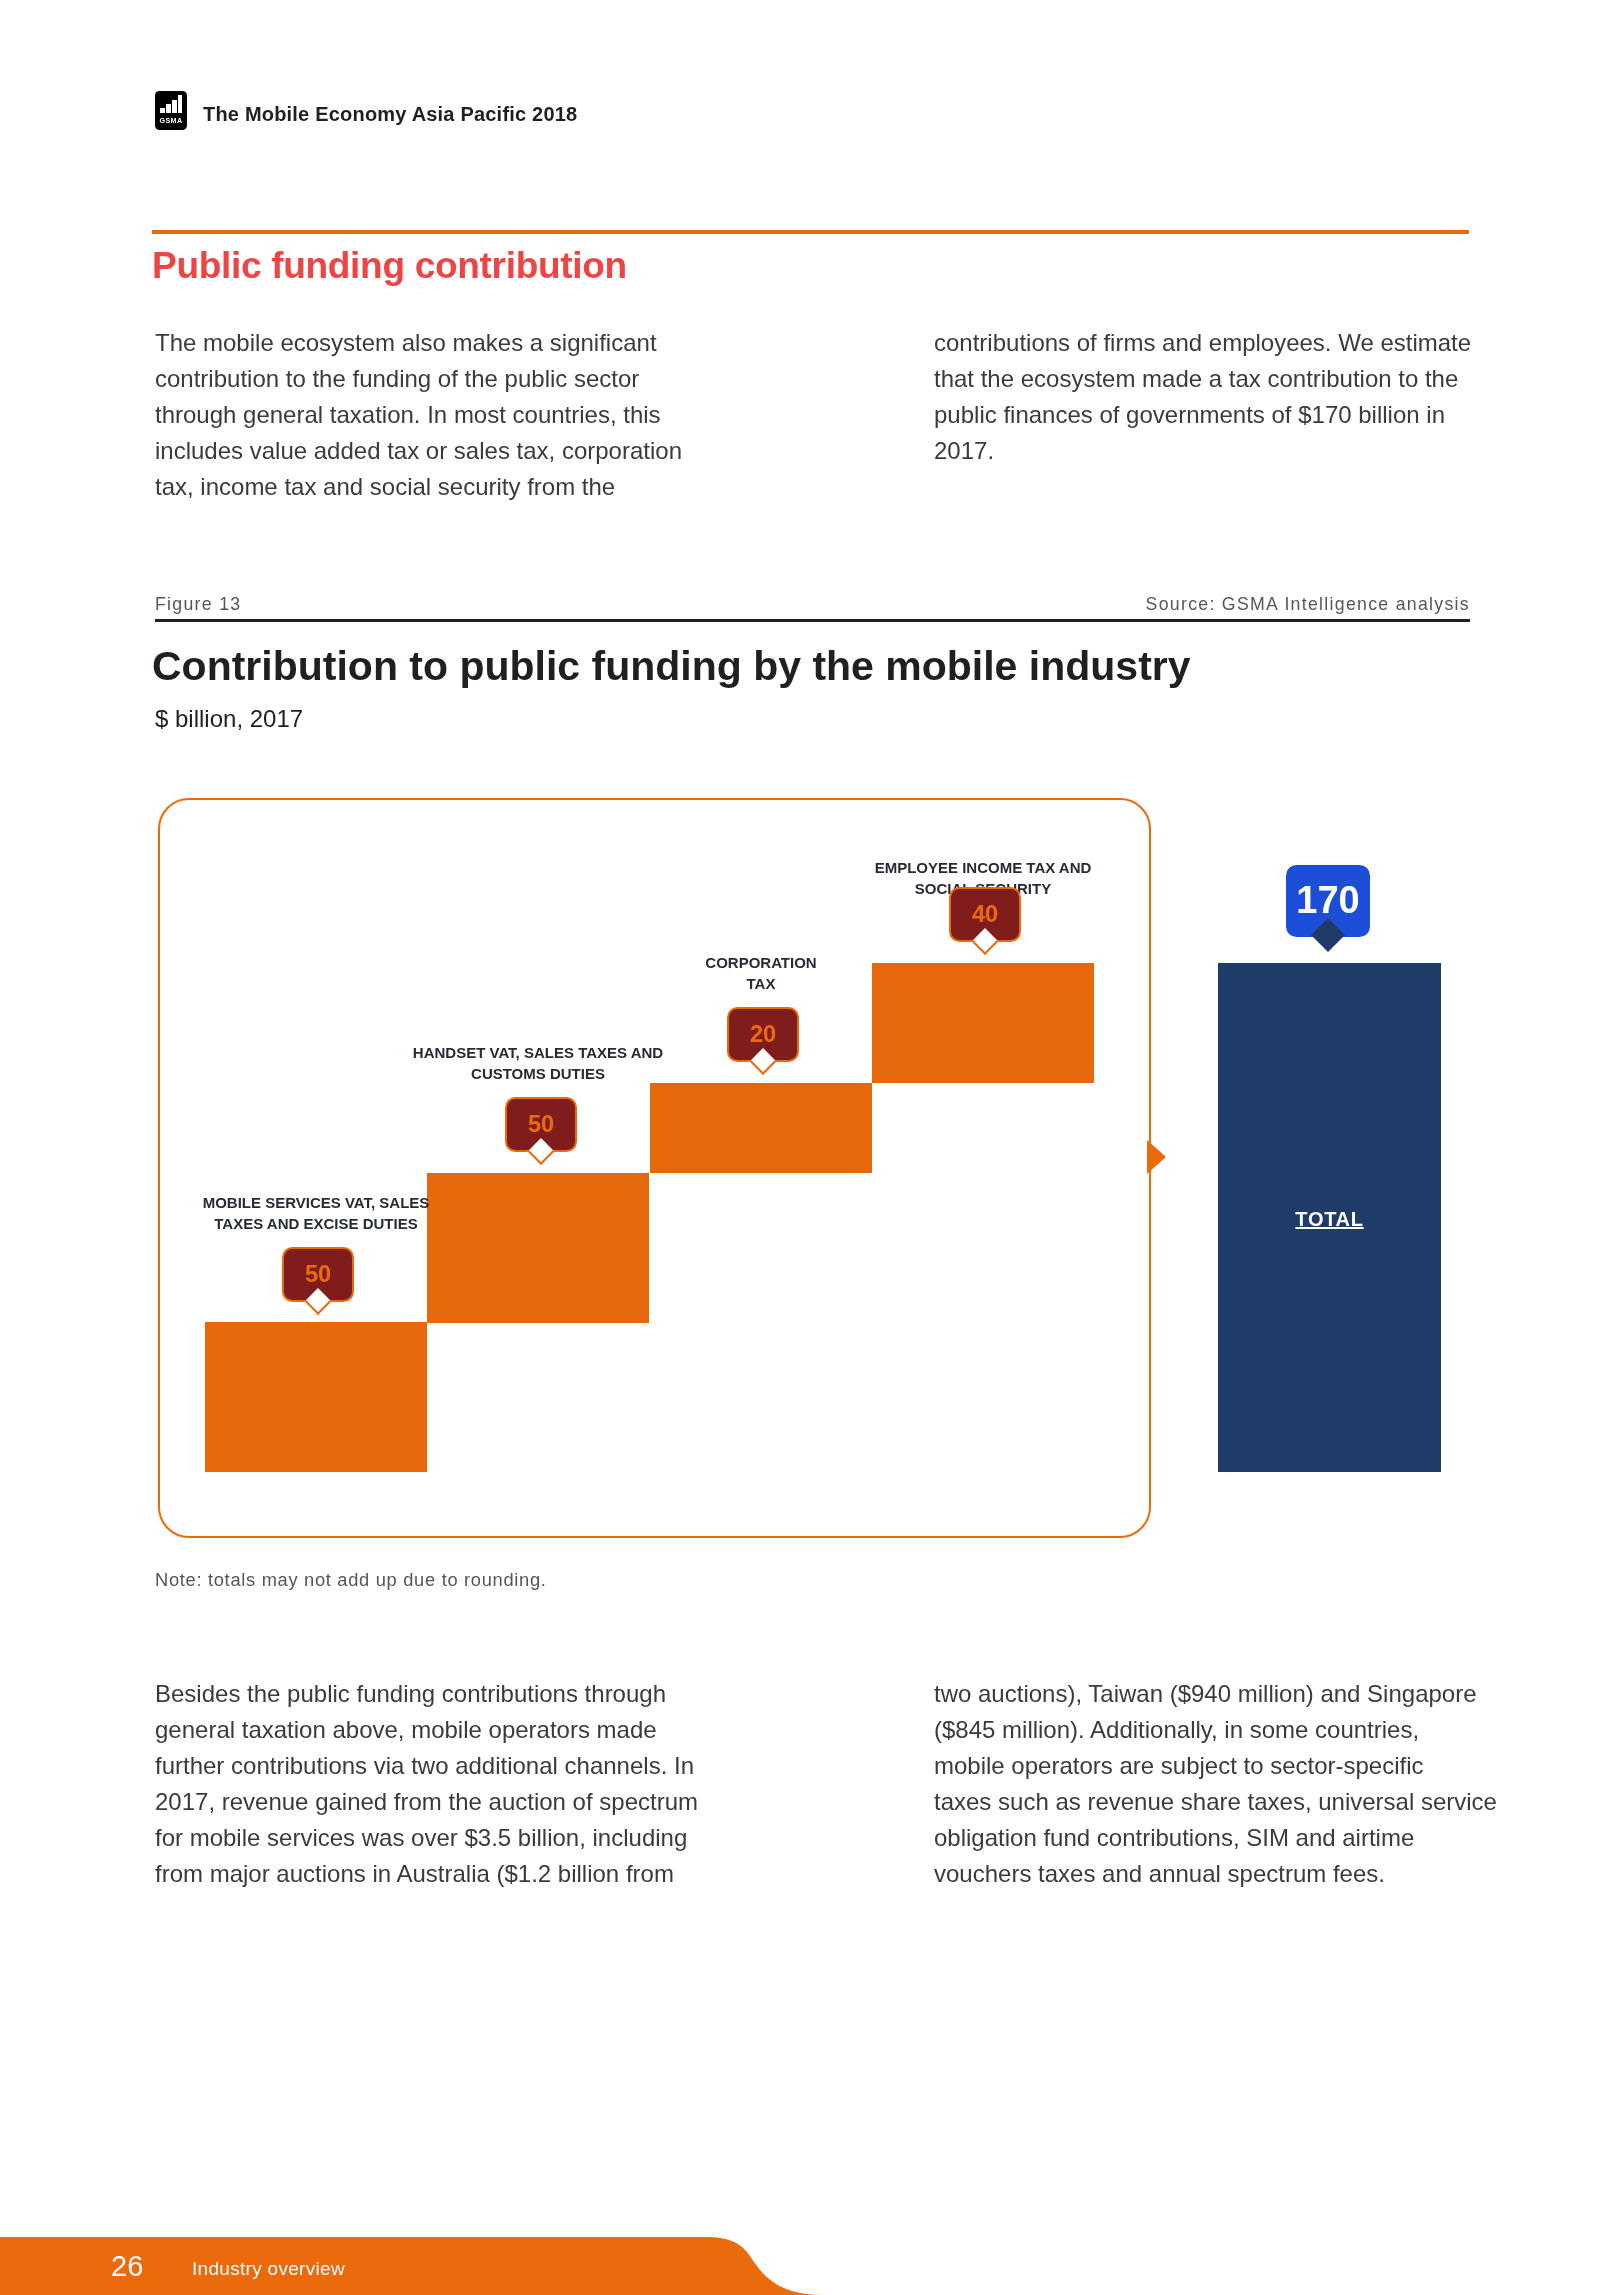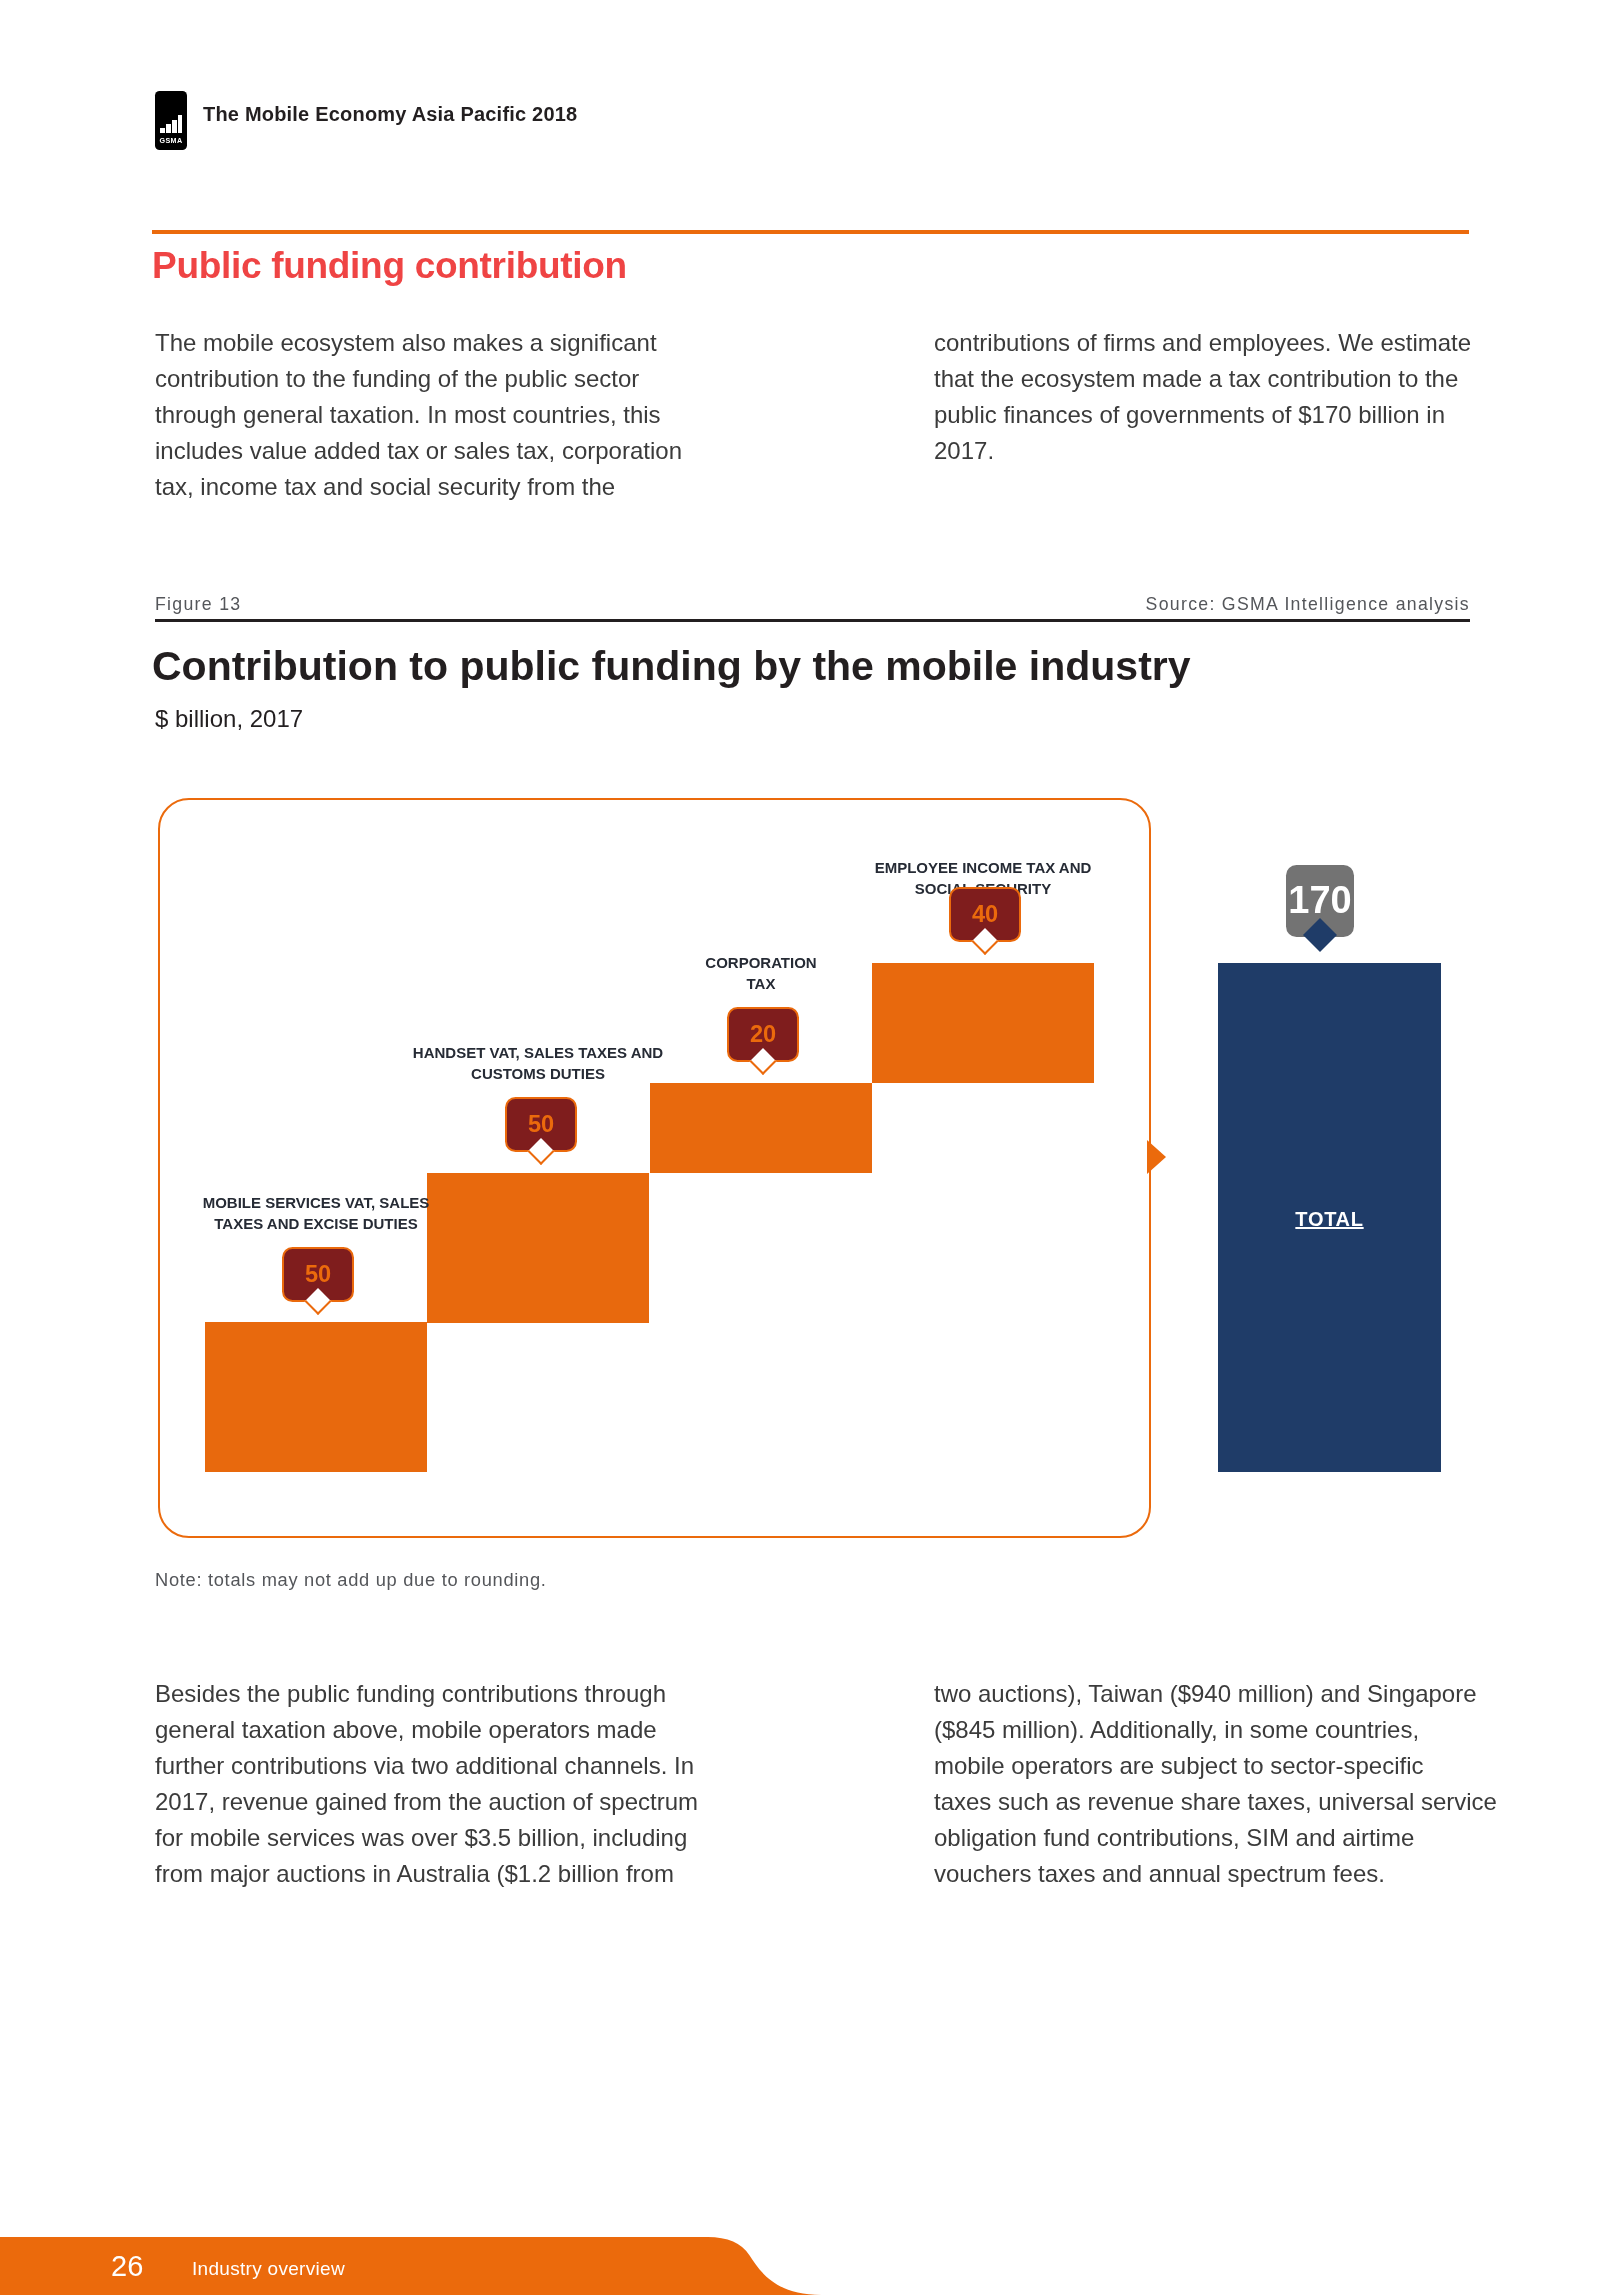--- a/index.html
+++ b/index.html
@@ -3,21 +3,21 @@
 <meta charset="utf-8">
 <style>
   html,body{margin:0;padding:0;background:#ffffff;}
   .page{
     position:relative;width:1623px;height:2295px;background:#ffffff;overflow:hidden;
     font-family:"Liberation Sans",sans-serif;color:#333;
   }
   .abs{position:absolute;}
 
   
-  .logo{left:155px;top:91px;width:32px;height:59px;background:#000;border-radius:4.6px;}
+  .logo{left:155px;top:91px;width:32px;height:39px;background:#000;border-radius:4.6px;}
   .logo .bars{position:absolute;left:5.2px;bottom:17px;display:flex;align-items:flex-end;gap:1.3px;}
   .logo .bars i{display:block;width:4.6px;background:#fff;}
   .logo .gsma{position:absolute;left:0;right:0;bottom:5.2px;text-align:center;color:#fff;
     font-size:7.2px;font-weight:700;letter-spacing:0.3px;}
   .brand{left:203px;top:103px;font-size:20px;font-weight:700;color:#231f20;letter-spacing:0.2px;}
 
   
   .rule-orange{left:152px;top:230px;width:1317px;height:3.9px;background:#EB6A0C;}
   .sec-title{left:152px;top:245px;font-size:37px;font-weight:700;color:#ef4444;letter-spacing:-0.3px;}
   .para{font-size:24px;line-height:36px;font-weight:400;color:#3b3b3b;white-space:pre-line;}
@@ -55,21 +55,21 @@
   .bubble .val{position:absolute;left:0;right:0;top:50%;transform:translateY(-52%);
     text-align:center;font-size:23.6px;font-weight:700;color:#EB6A0C;}
   .bubble .tail{position:absolute;left:50%;bottom:-10.5px;width:17px;height:17px;background:#fff;
     border-right:2.6px solid #EB6A0C;border-bottom:2.6px solid #EB6A0C;
     transform:translateX(-50%) rotate(45deg);}
   .bub1{left:282px;top:1247px;}
   .bub2{left:505px;top:1097px;}
   .bub3{left:727px;top:1007px;}
   .bub4{left:949px;top:887px;}
 
-  .badge{left:1286px;top:865px;width:68px;height:72px;background:#737373;border-radius:10.5px;}
+  .badge{left:1286px;top:865px;width:84px;height:72px;background:#1d4ed8;border-radius:10.5px;}
   .badge .val{position:absolute;left:0;right:0;top:50%;transform:translateY(-52%);
     text-align:center;font-size:38px;font-weight:700;color:#fff;}
   .badge .tail{position:absolute;left:50%;bottom:-9.8px;width:23.6px;height:23.6px;background:#1F3C68;
     transform:translateX(-50%) rotate(45deg);}
 
   .note{left:155px;top:1569px;font-size:18.3px;color:#54565A;letter-spacing:0.7px;}
 
   .body-left{left:155px;top:1676px;width:694px;}
   .body-right{left:934px;top:1676px;width:576px;}
 

